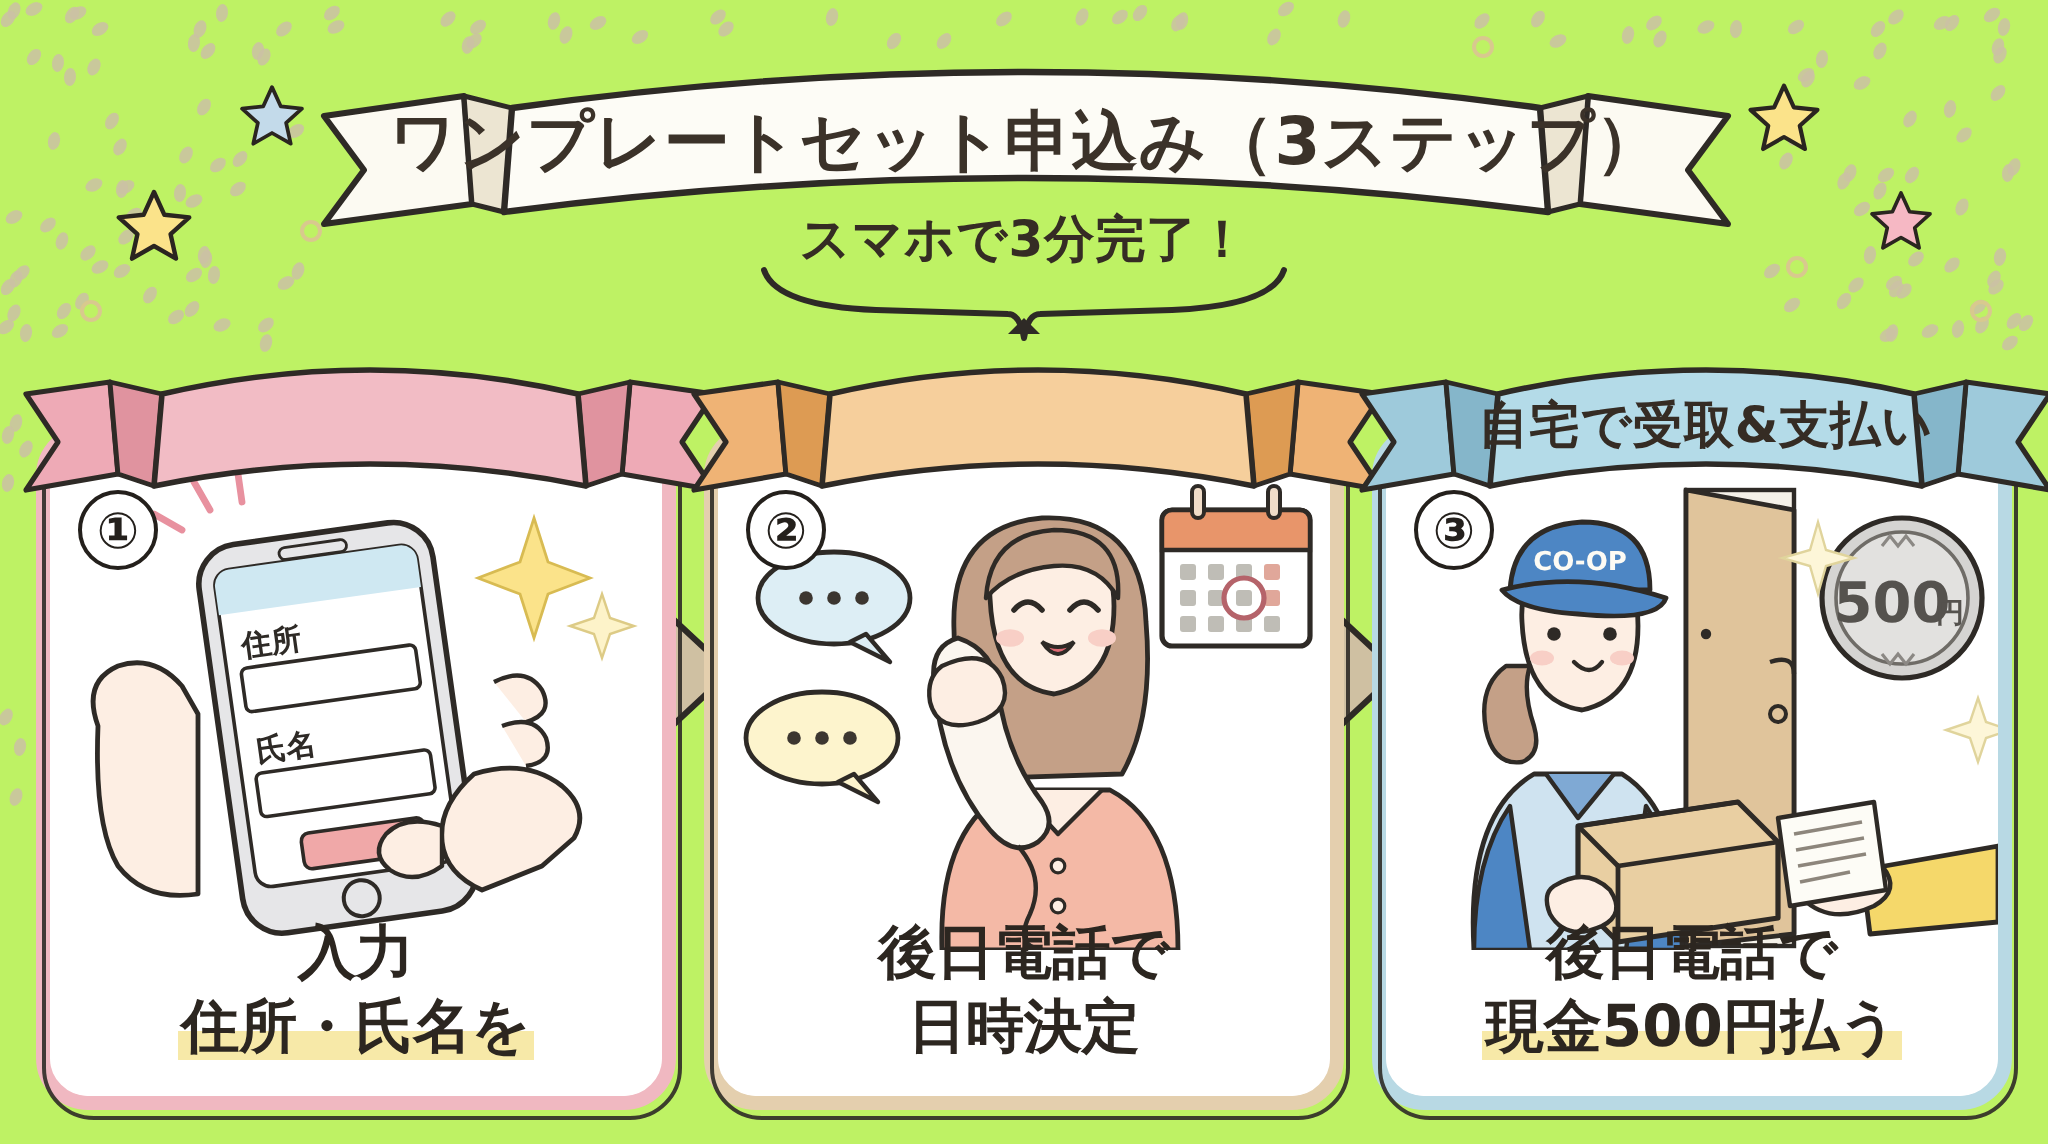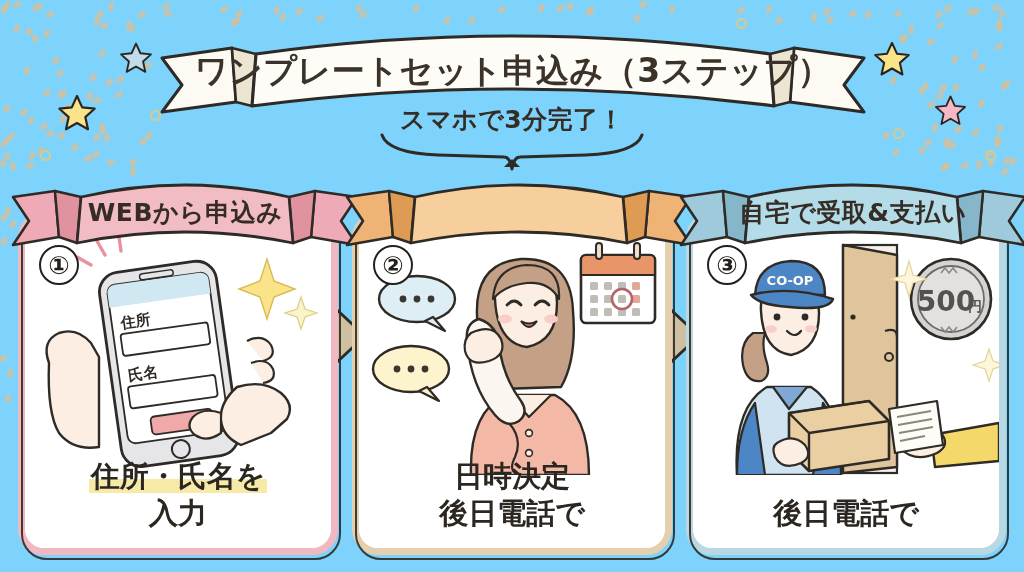--- a/index.html
+++ b/index.html
@@ -10,21 +10,21 @@
     height: 572px;
     overflow: hidden;
     font-family: "DejaVu Sans", "Liberation Sans", sans-serif;
     background: #fbf6e4;
   }
 
   #stage {
     position: relative;
     width: 1024px;
     height: 572px;
-    background: #7dd3fc;
+    background: #bef264;
     overflow: hidden;
   }
 
   
   #bg-decor { position: absolute; inset: 0; pointer-events: none; }
   .dot {
     position: absolute;
     width: 6px; height: 9px;
     background: #cbc1a4;
     border-radius: 50%;
@@ -404,34 +404,33 @@
         <path d="M222 104 q16 -8 24 4 q6 12 -8 16" fill="#fdeee3" stroke="#2e2a26" stroke-width="2.2"></path>
         <path d="M226 126 q16 -6 22 6 q4 12 -10 14" fill="#fdeee3" stroke="#2e2a26" stroke-width="2.2"></path>
 
         <path d="M80 18 L72 4 M96 14 L94 0 M66 28 L52 20" stroke="#e8919f" stroke-width="3.4" stroke-linecap="round"></path>
 
         <path d="M242 22 L249 44 L270 52 L249 60 L242 82 L235 60 L214 52 L235 44 Z" fill="#fbe38a" stroke="#d8bb52" stroke-width="1.4"></path>
         <path d="M276 60 L280 72 L292 76 L280 80 L276 92 L272 80 L260 76 L272 72 Z" fill="#fdf3c9" stroke="#ddcb86" stroke-width="1.2"></path>
       </svg>
 
       <div class="caption">
+        <span class="cap-line"><span class="hl-text">入力</span></span>
         <span class="cap-line hl"><span class="hl-text">住所・氏名を</span></span>
-        <span class="cap-line"><span class="hl-text">入力</span></span>
       </div>
     </div>
 
     <div class="step-banner">
       <svg width="348" height="80" viewBox="0 0 348 80">
         <path d="M2 18 L44 12 L48 58 L2 66 L18 42 Z" fill="#eeaab6" stroke="#2e2a26" stroke-width="2.6" stroke-linejoin="round"></path>
         <path d="M346 18 L304 12 L300 58 L346 66 L330 42 Z" fill="#eeaab6" stroke="#2e2a26" stroke-width="2.6" stroke-linejoin="round"></path>
         <path d="M44 12 L70 18 L66 64 L48 58 Z" fill="#e0939f" stroke="#2e2a26" stroke-width="2.4" stroke-linejoin="round"></path>
         <path d="M304 12 L278 18 L282 64 L300 58 Z" fill="#e0939f" stroke="#2e2a26" stroke-width="2.4" stroke-linejoin="round"></path>
         <path d="M70 18 Q174 -6 278 18 L282 64 Q174 42 66 64 Z" fill="#f2bcc5" stroke="#2e2a26" stroke-width="2.8" stroke-linejoin="round"></path>
       </svg>
-      <div class="step-banner-label">WEBから申込み</div>
     </div>
   </div>
 
   <div class="card c2">
     <div class="card-sketch"></div>
     <div class="card-inner">
 
       <div class="num-badge">②</div>
 
       <svg class="illus" viewBox="0 0 306 238">
@@ -497,22 +496,22 @@
             <rect x="231" y="71" width="8" height="8" rx="1.5"></rect>
             <rect x="245" y="71" width="8" height="8" rx="1.5"></rect>
             <rect x="259" y="71" width="8" height="8" rx="1.5"></rect>
             <rect x="273" y="71" width="8" height="8" rx="1.5"></rect>
           </g>
           <circle cx="263" cy="62" r="10" fill="none" stroke="#b5636a" stroke-width="2.6"></circle>
         </g>
       </svg>
 
       <div class="caption">
+        <span class="cap-line"><span class="hl-text">後日電話で</span></span>
         <span class="cap-line"><span class="hl-text">日時決定</span></span>
-        <span class="cap-line"><span class="hl-text">後日電話で</span></span>
       </div>
     </div>
 
     <div class="step-banner">
       <svg width="348" height="80" viewBox="0 0 348 80">
         <path d="M2 18 L44 12 L48 58 L2 66 L18 42 Z" fill="#efb375" stroke="#2e2a26" stroke-width="2.6" stroke-linejoin="round"></path>
         <path d="M346 18 L304 12 L300 58 L346 66 L330 42 Z" fill="#efb375" stroke="#2e2a26" stroke-width="2.6" stroke-linejoin="round"></path>
         <path d="M44 12 L70 18 L66 64 L48 58 Z" fill="#dd9b53" stroke="#2e2a26" stroke-width="2.4" stroke-linejoin="round"></path>
         <path d="M304 12 L278 18 L282 64 L300 58 Z" fill="#dd9b53" stroke="#2e2a26" stroke-width="2.4" stroke-linejoin="round"></path>
         <path d="M70 18 Q174 -6 278 18 L282 64 Q174 42 66 64 Z" fill="#f6cf9c" stroke="#2e2a26" stroke-width="2.8" stroke-linejoin="round"></path>
@@ -584,20 +583,21 @@
           <path d="M248 36 l4 -5 l4 5 l4 -5 l4 5" fill="none" stroke="#8b8884" stroke-width="1.6"></path>
           <path d="M248 90 l4 5 l4 -5 l4 5 l4 -5" fill="none" stroke="#8b8884" stroke-width="1.6"></path>
         </g>
 
         <path d="M216 24 L220 38 L234 42 L220 46 L216 60 L212 46 L198 42 L212 38 Z" fill="#fdf6d8" stroke="#e0d49c" stroke-width="1.2"></path>
         <path d="M296 112 L300 124 L312 128 L300 132 L296 144 L292 132 L280 128 L292 124 Z" fill="#fdf6d8" stroke="#e0d49c" stroke-width="1.2"></path>
       </svg>
 
       <div class="caption">
         <span class="cap-line"><span class="hl-text">後日電話で</span></span>
+        <span class="cap-line hl"><span class="hl-text">現金500円払う</span></span>
       </div>
     </div>
 
     <div class="step-banner">
       <svg width="348" height="80" viewBox="0 0 348 80">
         <path d="M2 18 L44 12 L48 58 L2 66 L18 42 Z" fill="#9ecadb" stroke="#2e2a26" stroke-width="2.6" stroke-linejoin="round"></path>
         <path d="M346 18 L304 12 L300 58 L346 66 L330 42 Z" fill="#9ecadb" stroke="#2e2a26" stroke-width="2.6" stroke-linejoin="round"></path>
         <path d="M44 12 L70 18 L66 64 L48 58 Z" fill="#85b6ca" stroke="#2e2a26" stroke-width="2.4" stroke-linejoin="round"></path>
         <path d="M304 12 L278 18 L282 64 L300 58 Z" fill="#85b6ca" stroke="#2e2a26" stroke-width="2.4" stroke-linejoin="round"></path>
         <path d="M70 18 Q174 -6 278 18 L282 64 Q174 42 66 64 Z" fill="#b4dbe8" stroke="#2e2a26" stroke-width="2.8" stroke-linejoin="round"></path>

